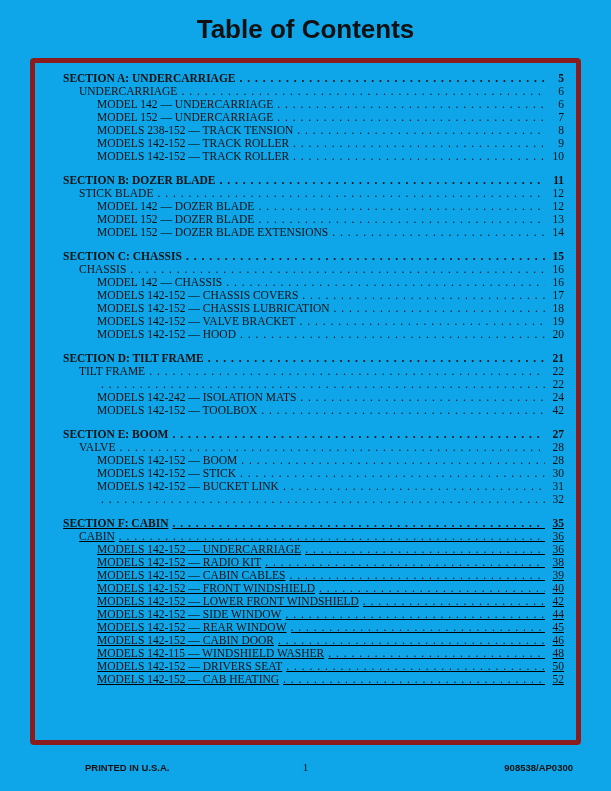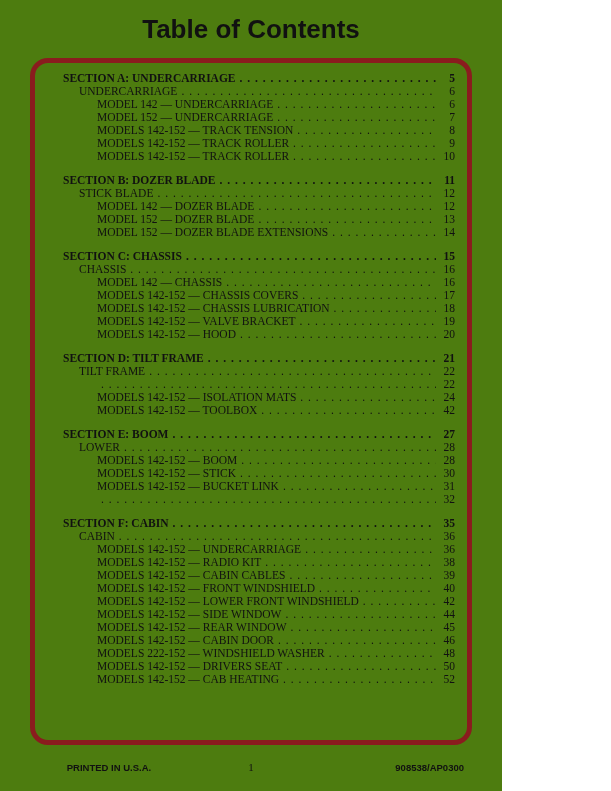--- a/index.html
+++ b/index.html
@@ -1,21 +1,21 @@
 <!DOCTYPE html>
 <html><head>
 <meta charset="utf-8">
 <style>
   * { box-sizing: border-box; }
   html, body { margin: 0; padding: 0; background: #ffffff; }
   .page {
     position: relative;
-    width: 502px;
+    width: 611px;
     height: 791px;
-    background: #4d7c0f;
+    background: #0ea5e9;
     font-family: "Liberation Serif", serif;
     overflow: hidden;
   }
   .doc-title {
     position: absolute;
     top: 14px;
     left: 0;
     width: 100%;
     text-align: center;
     font-family: "Liberation Sans", sans-serif;
@@ -23,26 +23,26 @@
     font-size: 26px;
     color: #111111;
   }
   .toc-frame {
     position: absolute;
     left: 30px;
     right: 30px;
     top: 58px;
     bottom: 46px;
     border: 5px solid #8a1c1e;
-    border-radius: 18px;
+    border-radius: 4px;
     padding: 9px 12px 6px 28px;
     overflow: hidden;
   }
   .toc-group { margin-bottom: 11px; }
-  .toc-group:last-child { margin-bottom: 3px; }
+  .toc-group:last-child { margin-bottom: 3px; text-decoration: underline; }
   .toc-row {
     display: flex;
     align-items: baseline;
     font-size: 11.5px;
     line-height: 13px;
     color: #111111;
     white-space: nowrap;
   }
   .toc-row.bold { font-weight: bold; }
   .toc-row.level-1 { padding-left: 16px; }
@@ -104,21 +104,21 @@
             <span class="toc-label">MODEL 142 — UNDERCARRIAGE</span>
             <span class="toc-dots"></span>
             <span class="toc-page">6</span>
           </div>
           <div class="toc-row level-2">
             <span class="toc-label">MODEL 152 — UNDERCARRIAGE</span>
             <span class="toc-dots"></span>
             <span class="toc-page">7</span>
           </div>
           <div class="toc-row level-2">
-            <span class="toc-label">MODELS 142-152 — TRACK TENSION</span>
+            <span class="toc-label">MODELS 238-152 — TRACK TENSION</span>
             <span class="toc-dots"></span>
             <span class="toc-page">8</span>
           </div>
           <div class="toc-row level-2">
             <span class="toc-label">MODELS 142-152 — TRACK ROLLER</span>
             <span class="toc-dots"></span>
             <span class="toc-page">9</span>
           </div>
           <div class="toc-row level-2">
             <span class="toc-label">MODELS 142-152 — TRACK ROLLER</span>
@@ -199,38 +199,38 @@
           <div class="toc-row level-1">
             <span class="toc-label">TILT FRAME</span>
             <span class="toc-dots"></span>
             <span class="toc-page">22</span>
           </div>
           <div class="toc-row level-2">
             <span class="toc-dots"></span>
             <span class="toc-page">22</span>
           </div>
           <div class="toc-row level-2">
-            <span class="toc-label">MODELS 142-152 — ISOLATION MATS</span>
+            <span class="toc-label">MODELS 142-242 — ISOLATION MATS</span>
             <span class="toc-dots"></span>
             <span class="toc-page">24</span>
           </div>
           <div class="toc-row level-2">
             <span class="toc-label">MODELS 142-152 — TOOLBOX</span>
             <span class="toc-dots"></span>
             <span class="toc-page">42</span>
           </div>
         </div>
         <div class="toc-group">
           <div class="toc-row level-0 bold">
             <span class="toc-label">SECTION E: BOOM</span>
             <span class="toc-dots"></span>
             <span class="toc-page">27</span>
           </div>
           <div class="toc-row level-1">
-            <span class="toc-label">LOWER</span>
+            <span class="toc-label">VALVE</span>
             <span class="toc-dots"></span>
             <span class="toc-page">28</span>
           </div>
           <div class="toc-row level-2">
             <span class="toc-label">MODELS 142-152 — BOOM</span>
             <span class="toc-dots"></span>
             <span class="toc-page">28</span>
           </div>
           <div class="toc-row level-2">
             <span class="toc-label">MODELS 142-152 — STICK</span>
@@ -292,21 +292,21 @@
             <span class="toc-label">MODELS 142-152 — REAR WINDOW</span>
             <span class="toc-dots"></span>
             <span class="toc-page">45</span>
           </div>
           <div class="toc-row level-2">
             <span class="toc-label">MODELS 142-152 — CABIN DOOR</span>
             <span class="toc-dots"></span>
             <span class="toc-page">46</span>
           </div>
           <div class="toc-row level-2">
-            <span class="toc-label">MODELS 222-152 — WINDSHIELD WASHER</span>
+            <span class="toc-label">MODELS 142-115 — WINDSHIELD WASHER</span>
             <span class="toc-dots"></span>
             <span class="toc-page">48</span>
           </div>
           <div class="toc-row level-2">
             <span class="toc-label">MODELS 142-152 — DRIVERS SEAT</span>
             <span class="toc-dots"></span>
             <span class="toc-page">50</span>
           </div>
           <div class="toc-row level-2">
             <span class="toc-label">MODELS 142-152 — CAB HEATING</span>

